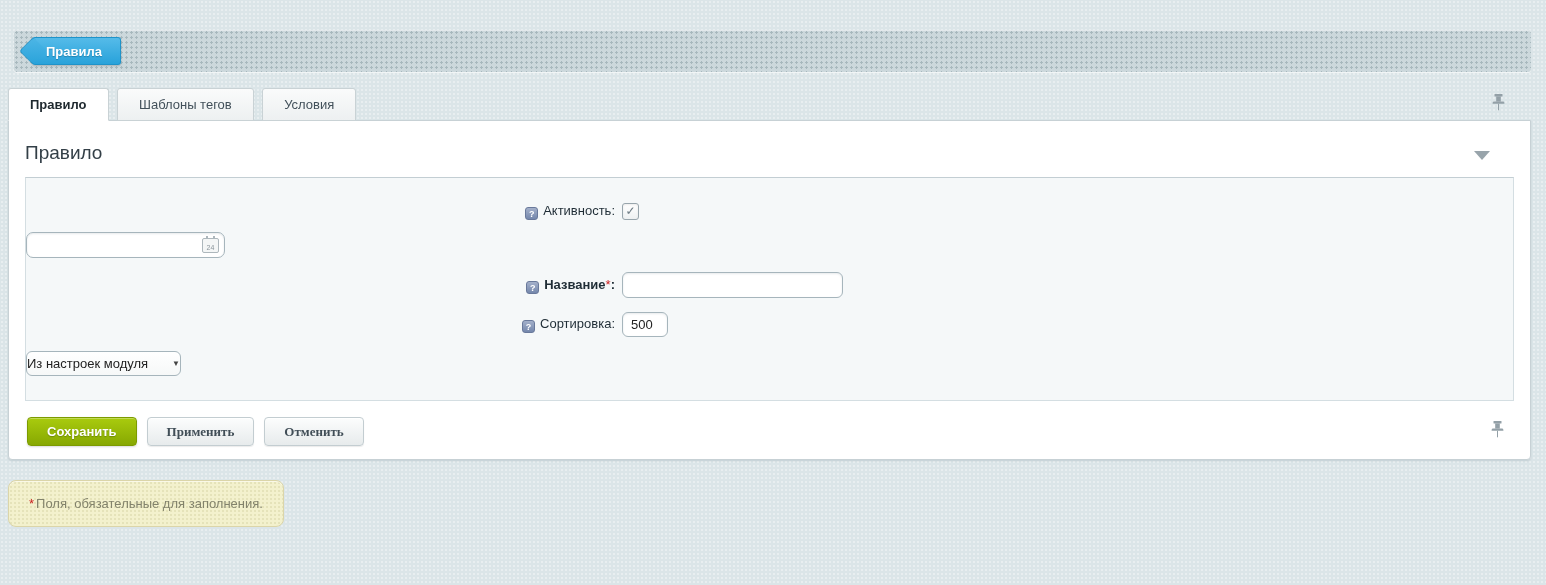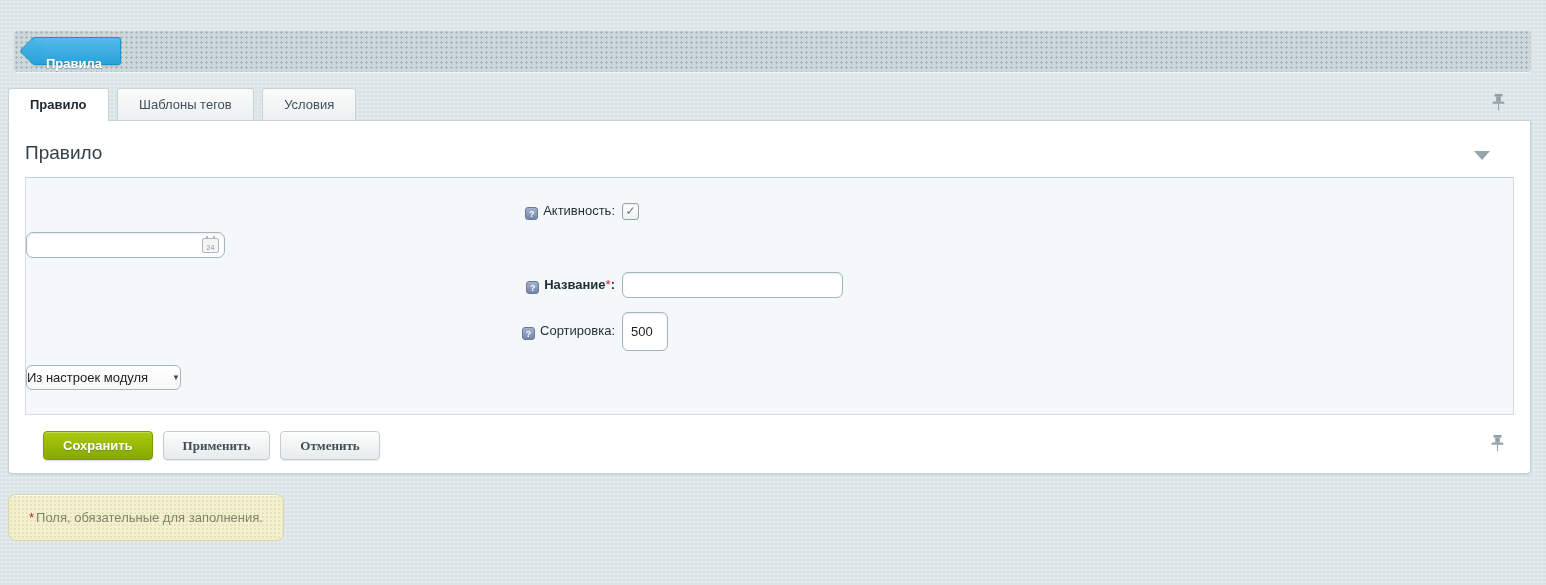--- a/index.html
+++ b/index.html
@@ -21,21 +21,21 @@
     background-size: 5px 5px;
     box-shadow: inset 0 1px 0 rgba(255,255,255,.45), 0 1px 0 rgba(255,255,255,.6);
     display: flex;
     align-items: center;
   }
   .back-btn {
     position: relative;
     margin-left: 18px;
     height: 28px;
     line-height: 28px;
-    padding: 12px 18px 0 14px;
+    padding: 0 18px 0 14px;
     background: linear-gradient(#55bbe9, #28a2da);
     border: 1px solid #1f93c9;
     border-left: none;
     border-radius: 3px;
     color: #fff;
     font-size: 13px;
     font-weight: bold;
     text-shadow: 0 1px 1px rgba(0,60,90,.35);
     cursor: pointer;
     box-shadow: 0 1px 2px rgba(0,0,0,.18);
@@ -193,39 +193,39 @@
   }
   .cal::before {
     content: "";
     position: absolute;
     top: -3px; left: 3px; right: 3px;
     height: 3px;
     border-left: 2px solid #adb7bc;
     border-right: 2px solid #adb7bc;
   }
   .name-input { width: 221px; }
-  .sort-input { width: 46px; height: 39px; }
+  .sort-input { width: 46px; height: 25px; }
   
   .select-box {
     width: 155px; height: 25px;
     border: 1px solid #a6b5bc;
     border-radius: 6px;
     background: linear-gradient(#ffffff, #f6f8f8);
     display: flex; align-items: center;
     padding: 0 0;
     font-size: 13px;
     color: #222;
     cursor: pointer;
   }
   .select-box .sel-text { flex: 1; white-space: nowrap; overflow: hidden; }
   .select-box .sel-arrow { font-size: 8px; color: #444; margin-left: 6px; }
   
   .btn-row {
     position: relative;
-    padding: 16px 0 13px 34px;
+    padding: 16px 0 13px 18px;
     display: flex; align-items: flex-end;
   }
   .btn {
     height: 29px;
     padding: 0 19px;
     border-radius: 4px;
     font-family: "Liberation Sans", sans-serif;
     font-size: 13px;
     font-weight: bold;
     cursor: pointer;

